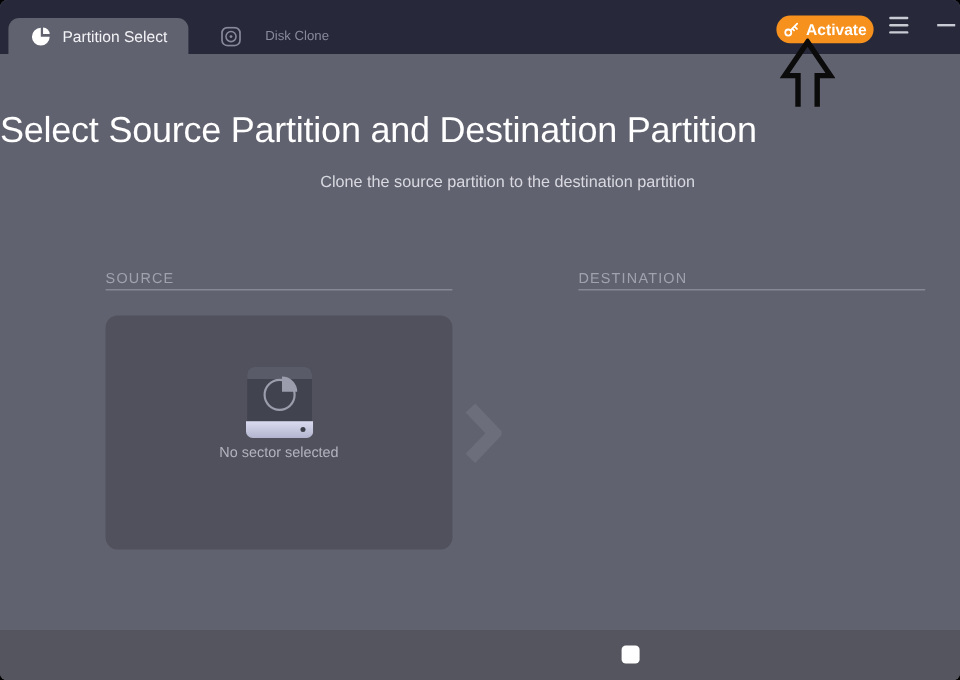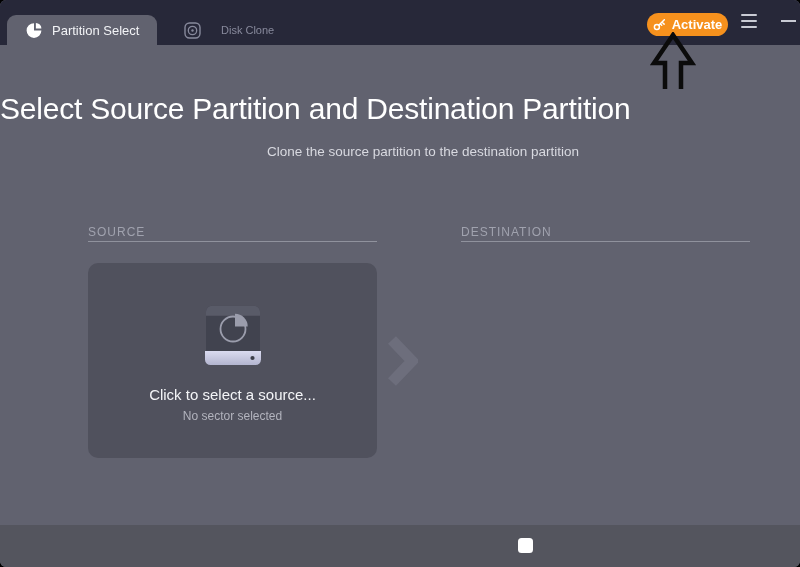--- a/index.html
+++ b/index.html
@@ -59,21 +59,21 @@
   .select-panel {
     position: absolute; top: 263px; width: 289px; height: 195px;
     background: #50515d; border-radius: 10px; cursor: pointer; border: none;
     display: flex; flex-direction: column; align-items: center;
   }
   .select-panel .drive { margin-top: 42px; }
   .panel-prompt { margin-top: 21px; color: #f4f5f8; font-size: 15px; line-height: 18px; }
   .panel-status { margin-top: 5px; color: #b2b3bd; font-size: 12px; line-height: 14px; }
 
   .pos-left  { left: 48px; margin-left: 40px; }
-  .pos-right { left: 461px; }
+  .pos-right { left: 482px; }
 
   .chevron { position: absolute; left: 386px; top: 335px; }
 
   
   .footer { position: absolute; left: 0; top: 525px; width: 800px; height: 42px; background: #54555e; }
   .checkbox {
     position: absolute; left: 518px; top: 538px; width: 15px; height: 15px;
     background: #ffffff; border: none; border-radius: 3.5px; cursor: pointer;
   }
   .checkbox-label {
@@ -140,21 +140,20 @@
           <stop offset="1" stop-color="#b3b5cf"></stop>
         </linearGradient>
       </defs>
       <path d="M7,0.8 h42 a6,6 0 0 1 6,6 v39.2 h-54 v-39.2 a6,6 0 0 1 6,-6 z" fill="#41434f" stroke="#73758200" stroke-width="1"></path>
       <path d="M7,0.8 h42 a6,6 0 0 1 6,6 v4 h-54 v-4 a6,6 0 0 1 6,-6 z" fill="#595b68"></path>
       <circle cx="28" cy="24" r="12.5" fill="none" stroke="#9b9dac" stroke-width="1.8"></circle>
       <path d="M30,21.5 L30,8.8 A12.7,12.7 0 0 1 42.7,21.5 Z" fill="#9b9dac"></path>
       <path d="M0,46 h56 v8.5 a5.5,5.5 0 0 1 -5.5,5.5 h-45 a5.5,5.5 0 0 1 -5.5,-5.5 z" fill="url(#baseGrad)"></path>
       <circle cx="47.5" cy="53" r="2.1" fill="#3c3e49"></circle>
     </svg>
-    <span class="panel-prompt">Click to select a source...</span>
     <span class="panel-status">No sector selected</span>
   </button>
 
   <svg class="chevron" width="32" height="52" viewBox="0 0 32 52">
     <polyline points="6,5 26,26 6,47" fill="none" stroke="#6d6e7c" stroke-width="11" stroke-linejoin="miter"></polyline>
   </svg>
 
   <div class="section-label pos-right">DESTINATION</div>
   <div class="section-divider pos-right"></div>
 

